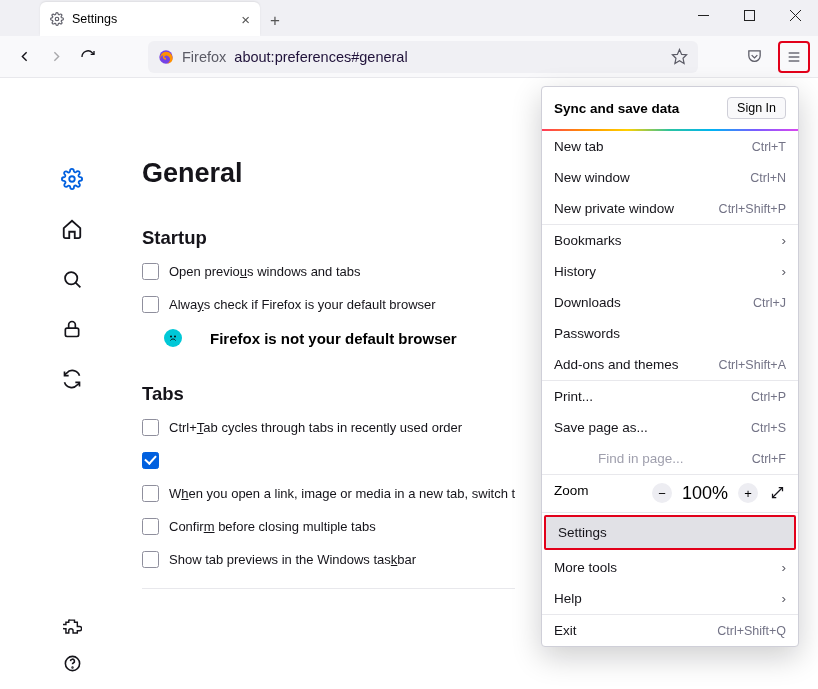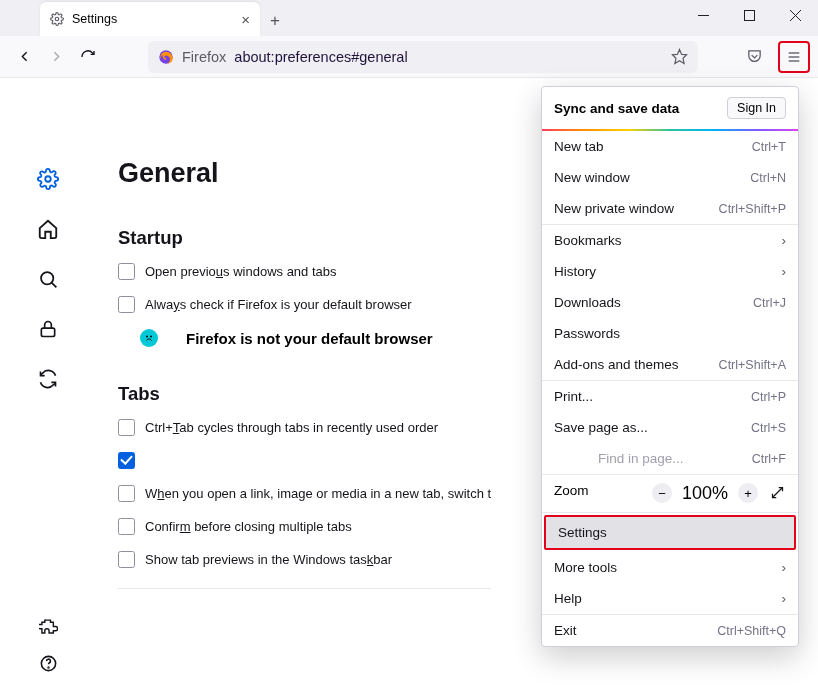--- a/index.html
+++ b/index.html
@@ -17,21 +17,21 @@
   .toolbar { height: 42px; background:#f9f9fb; display:flex; align-items:center; padding: 0 8px; gap: 0; border-bottom:1px solid #e8e8ec; }
   .tb-icon { width: 32px; height: 32px; display:flex; align-items:center; justify-content:center; border-radius:4px; }
   .urlbar { flex: 0 0 auto; margin-left: 44px; width: 550px; height: 32px; background:#f0f0f4; border-radius:6px; display:flex; align-items:center; padding:0 10px; gap:8px; font-size:14.5px; color:#5b5b66; }
   .urlbar .fx-label { color:#5b5b66; }
   .urlbar .url-text { color:#20123a; }
   .urlbar .star { margin-left:auto; }
   .toolbar-right { margin-left:auto; display:flex; gap:8px; align-items:center; }
   .hamburger-box { width:32px; height:32px; display:flex; align-items:center; justify-content:center; border:2.5px solid #e2001a; border-radius:4px; }
 
   
-  .content { display:flex; height: calc(689px - 78px); }
+  .content { display:flex; height: calc(689px - 78px); margin-left: 24px; }
   .sidebar { width: 96px; padding-top: 90px; display:flex; flex-direction:column; align-items:center; gap:28px; position:relative; }
   .sidebar-bottom { position:absolute; bottom:15px; display:flex; flex-direction:column; align-items:center; gap:14px; }
   .side-icon { width:22px; height:22px; display:flex; align-items:center; justify-content:center; }
 
   .main { padding: 80px 0 0 22px;}
   .page-title { font-size:27px; font-weight:600; color:#15141a; margin-bottom:38px; }
   .section-title { font-size:18.5px; font-weight:700; color:#15141a; margin-bottom:14px; }
   .row { display:flex; align-items:center; gap:10px; margin-bottom:16px; font-size:13px; color:#15141a; }
   .sub-row { margin-left:22px; display:flex; align-items:center; gap:28px; font-size:15px; margin-bottom:36px;}
   .cb { width:17px; height:17px; border:1.5px solid #8f8f9d; border-radius:2.5px; flex-shrink:0; }

